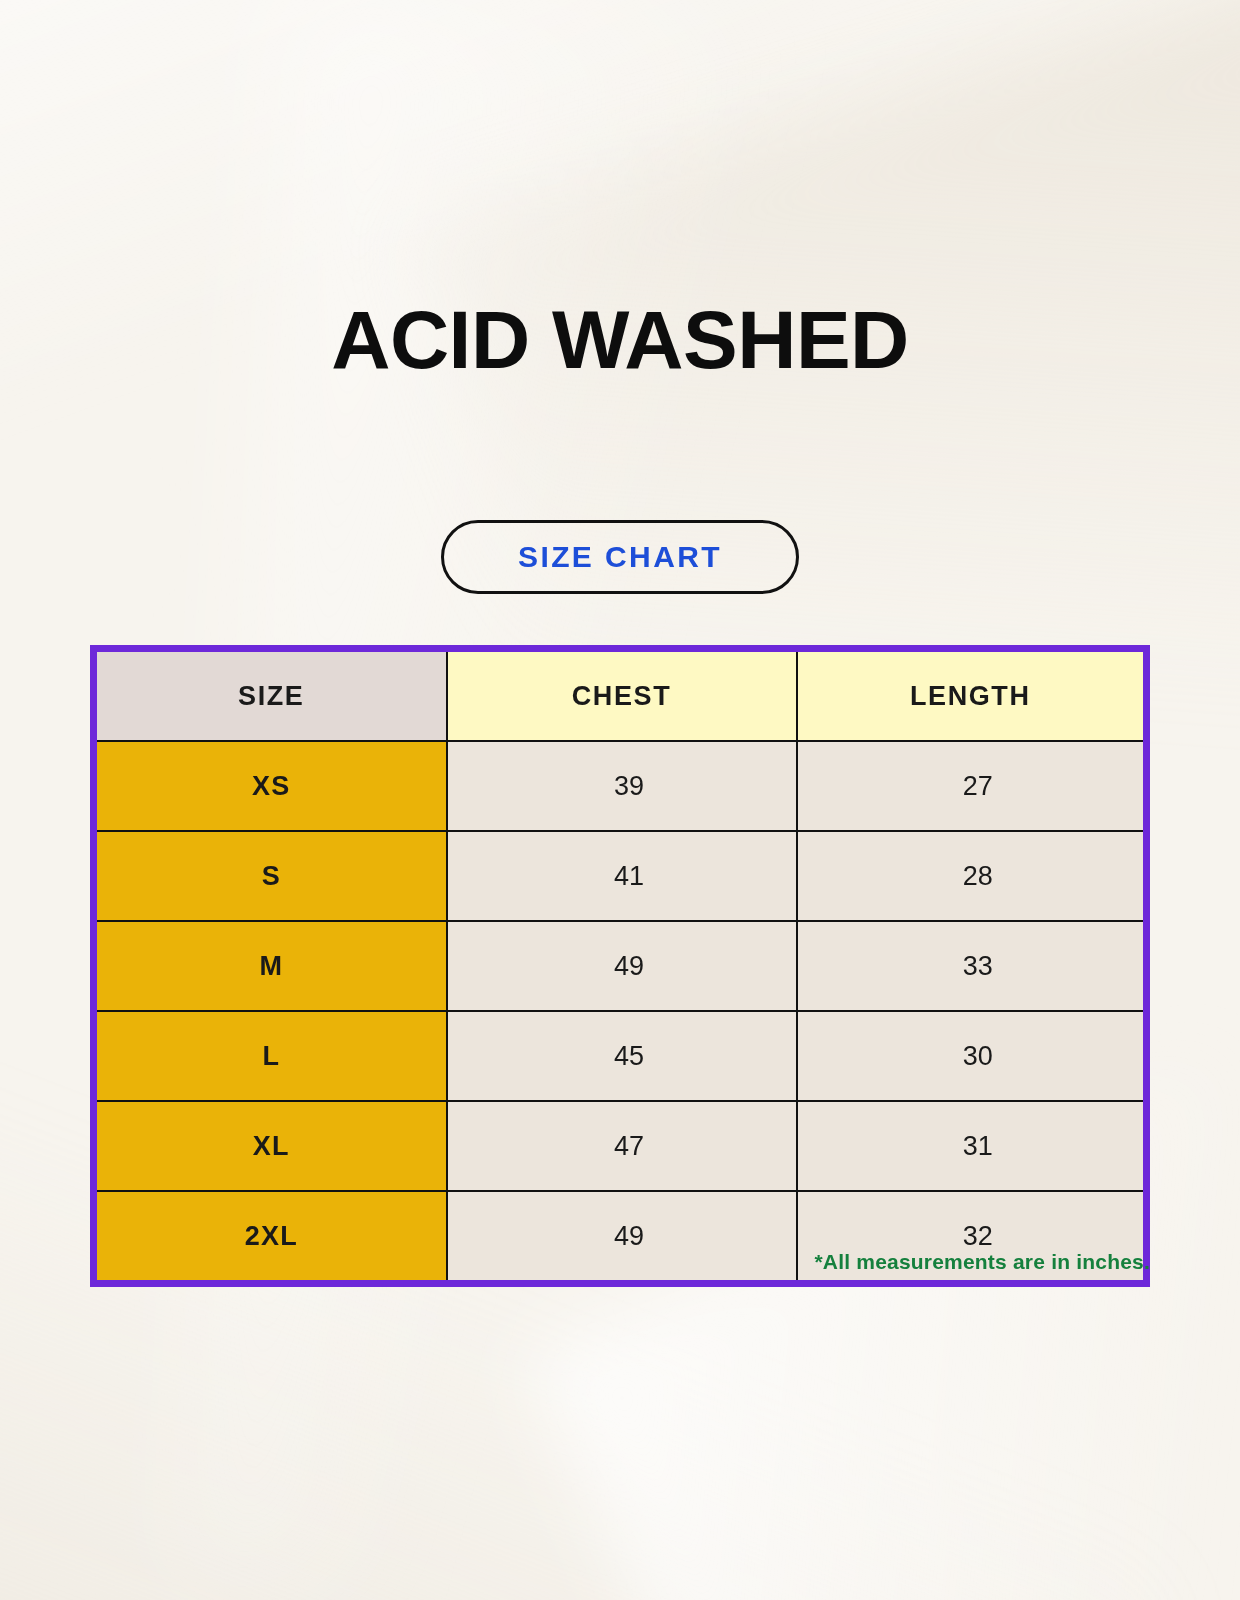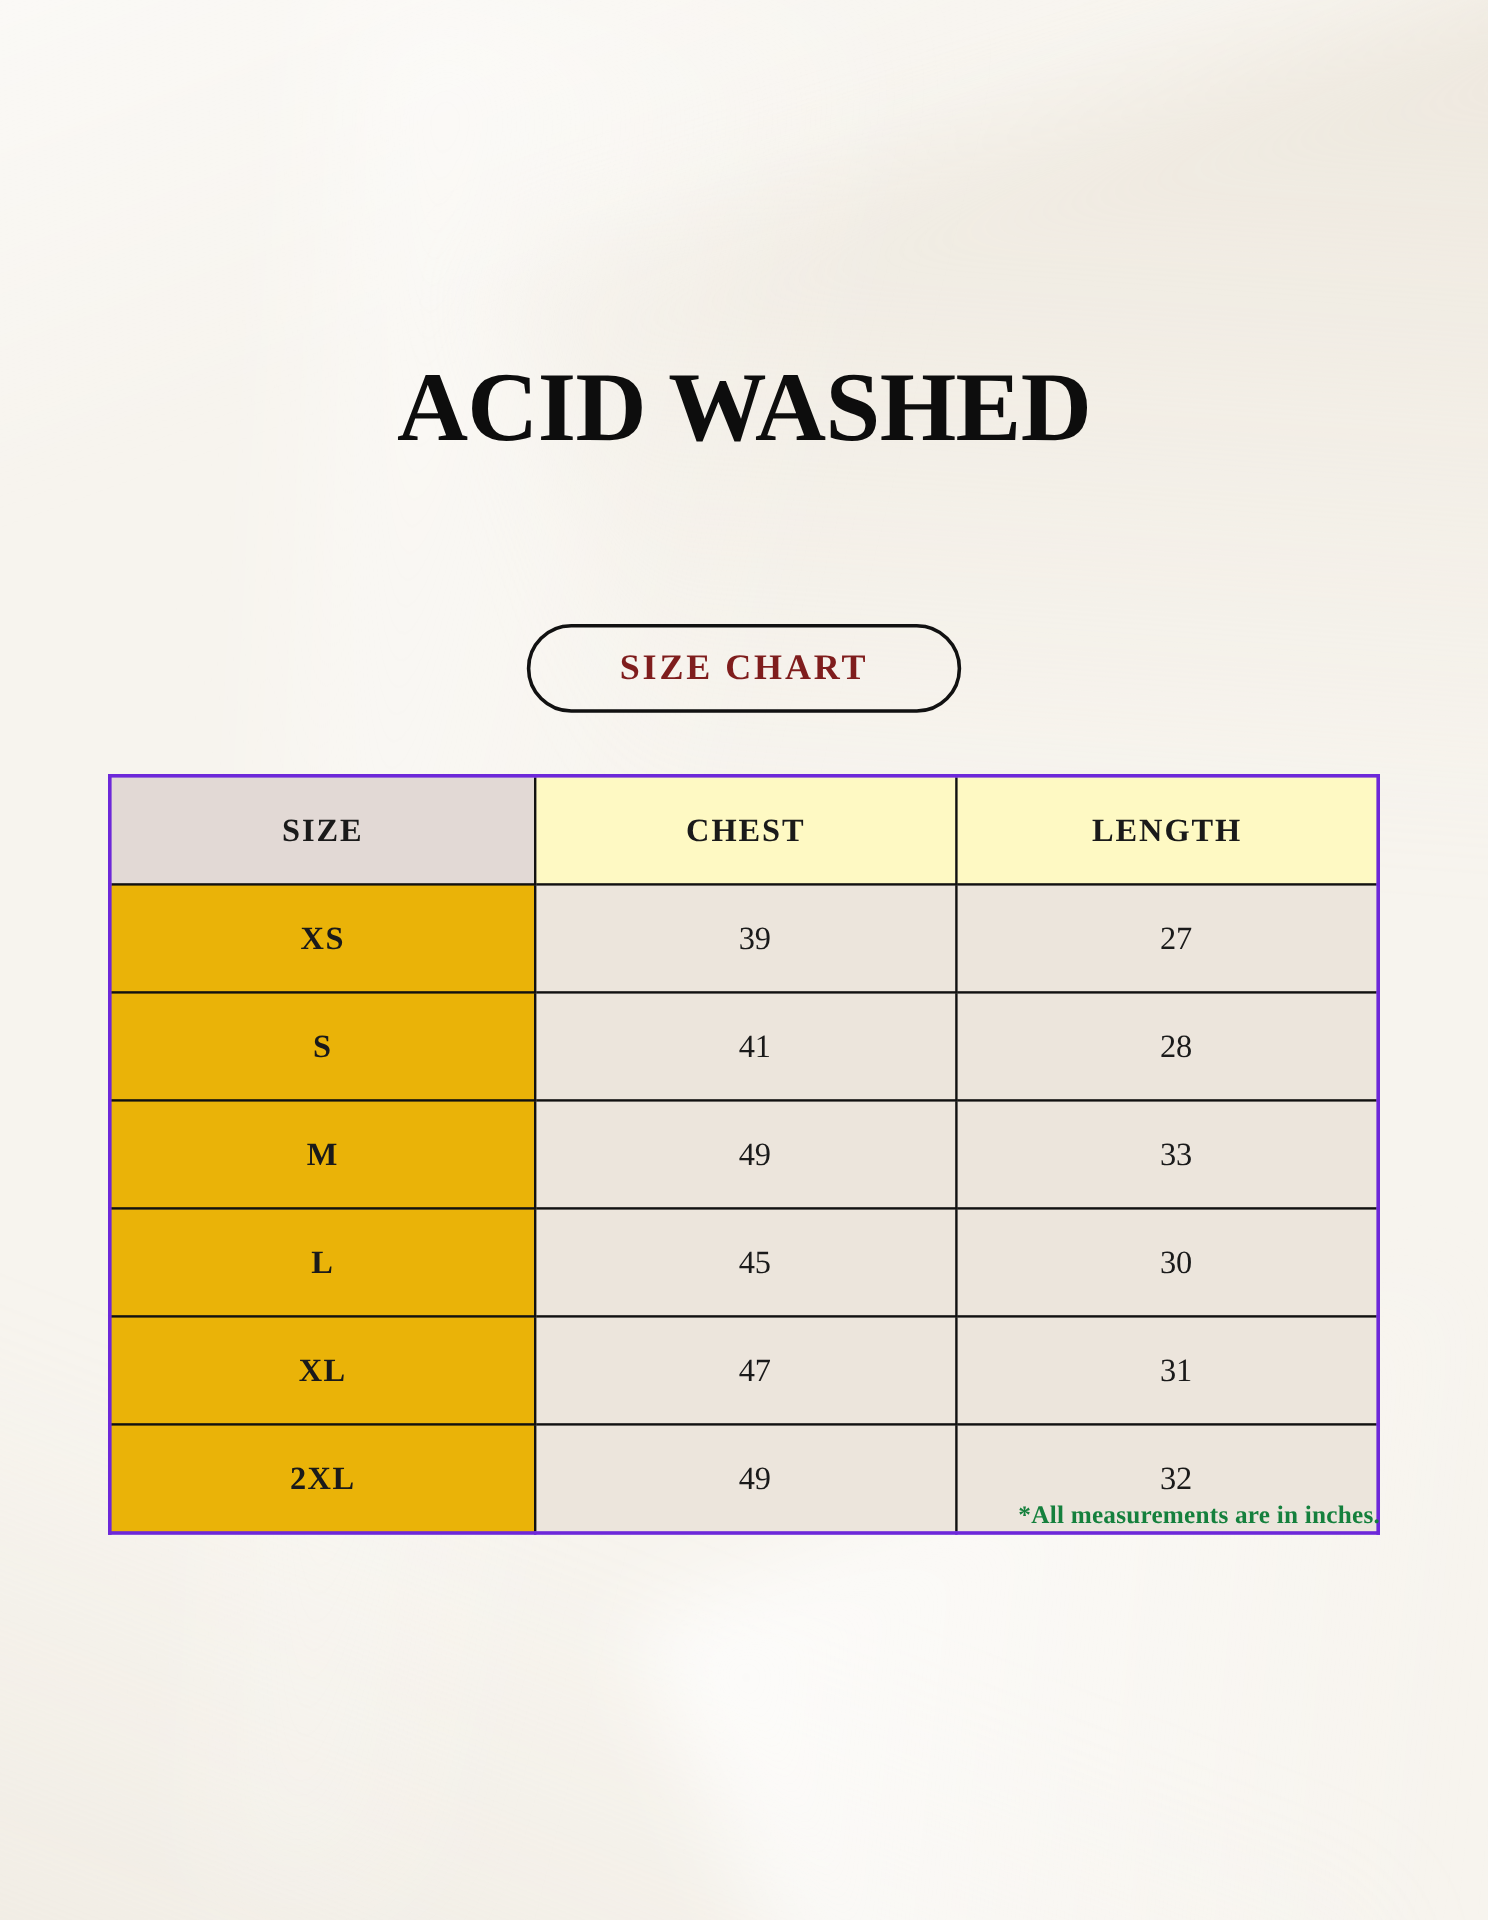--- a/index.html
+++ b/index.html
@@ -54,21 +54,20 @@
     background: linear-gradient(100deg, rgba(255,255,255,0.5) 0%, rgba(247,244,238,0) 60%);
     transform: rotate(4deg);
     filter: blur(50px);
   }
 
   .page {
     position: relative;
     width: 1240px;
     height: 1184px;
     z-index: 2;
-    font-family: Liberation Serif, serif;
   }
 
   .title-block {
     position: absolute;
     top: 300px;
     left: 0;
     width: 1240px;
     text-align: center;
   }
   .title-line {
@@ -92,36 +91,36 @@
     display: flex;
     justify-content: center;
   }
   .pill {
     border: 3px solid #111;
     border-radius: 48px;
     padding: 17px 74px;
     font-size: 30px;
     font-weight: 700;
     letter-spacing: 2.4px;
-    color: #7f1d1d;
+    color: #1d4ed8;
     background: transparent;
     text-transform: uppercase;
   }
 
   .table-wrap {
     position: absolute;
     top: 645px;
     left: 90px;
     width: 1060px;
   }
   table.size-chart {
     border-collapse: collapse;
     width: 1060px;
     table-layout: fixed;
-    border: 3px solid #6d28d9;
+    border: 7px solid #6d28d9;
   }
   table.size-chart th,
   table.size-chart td {
     border: 2px solid #111;
     text-align: center;
     height: 86px;
     font-size: 27px;
     color: #1a1a1a;
   }
   col.c-size { width: 344px; }

